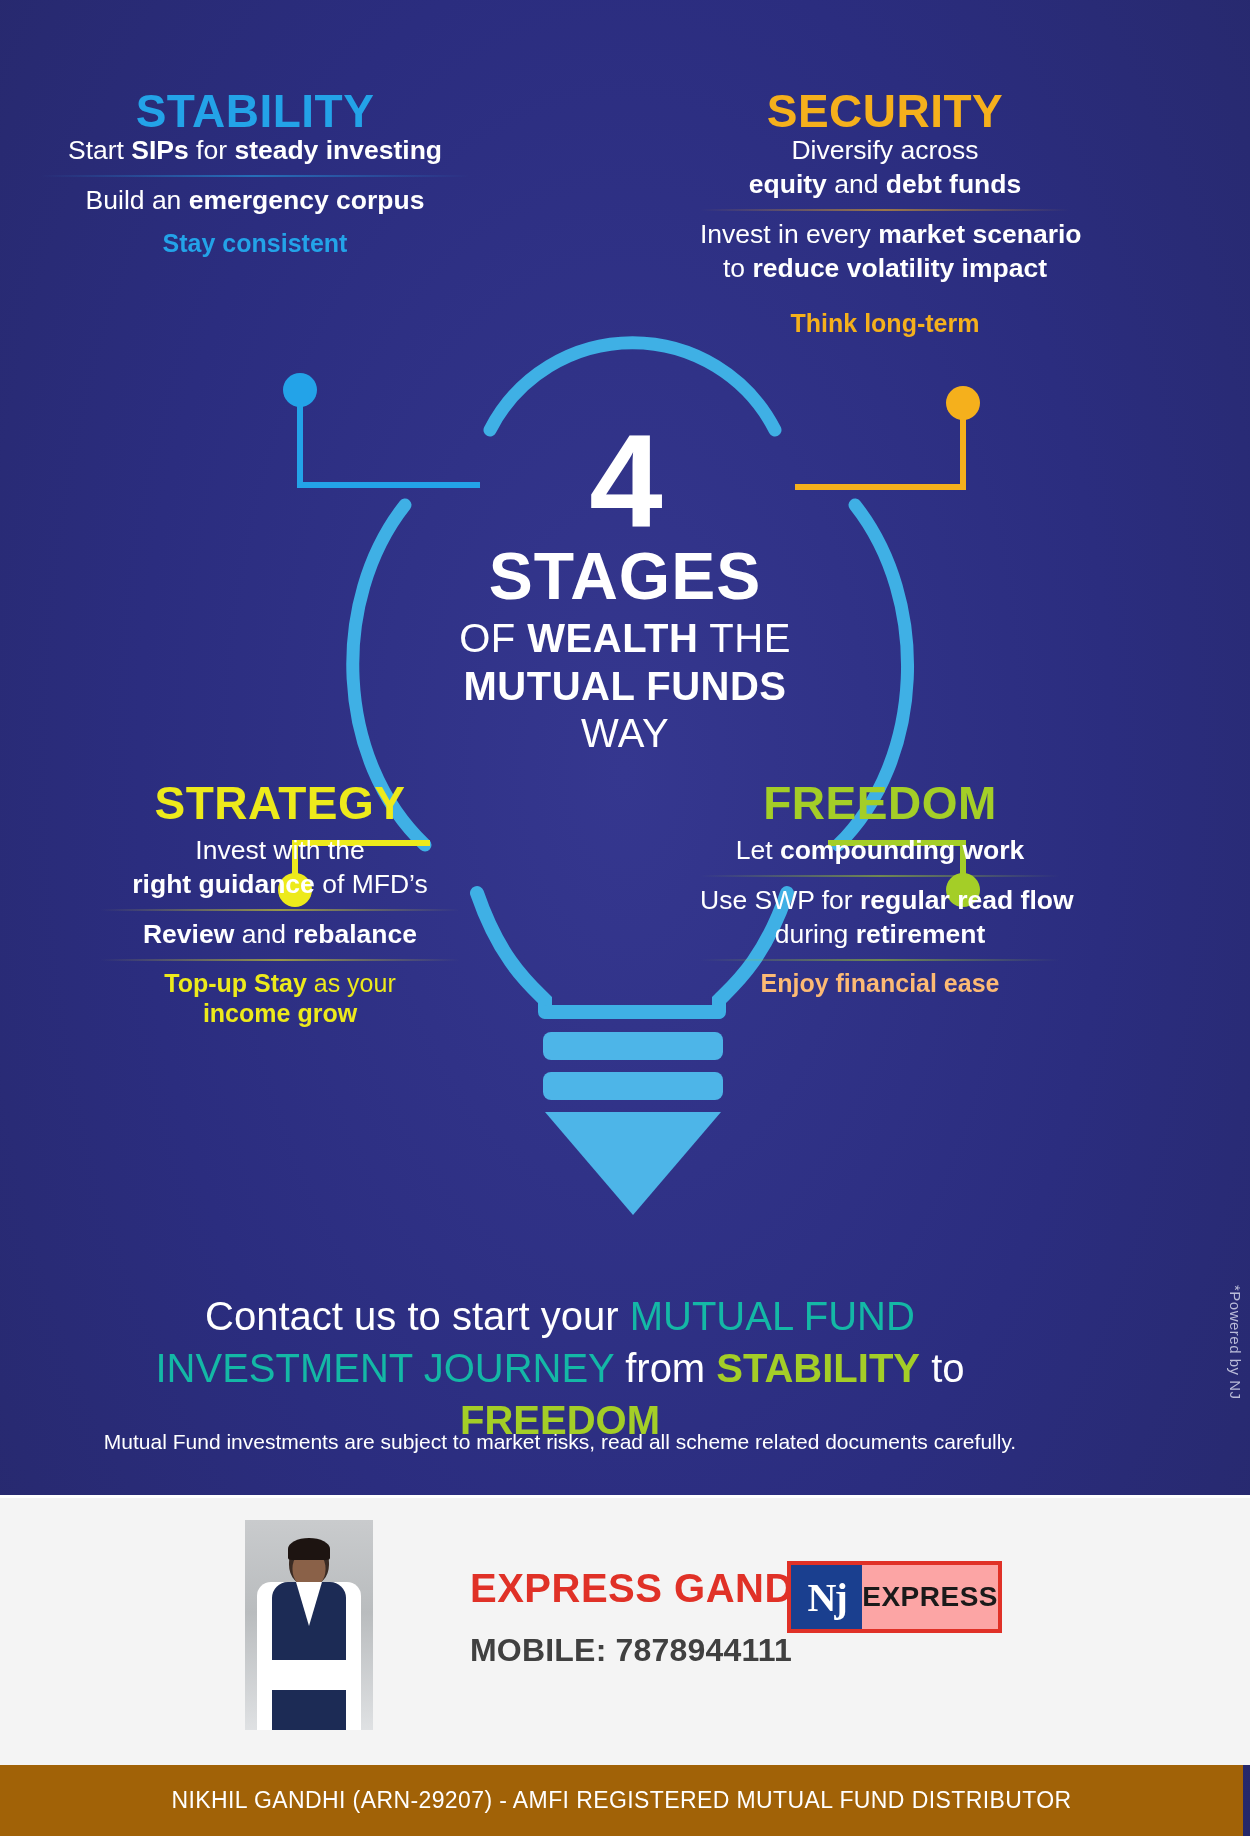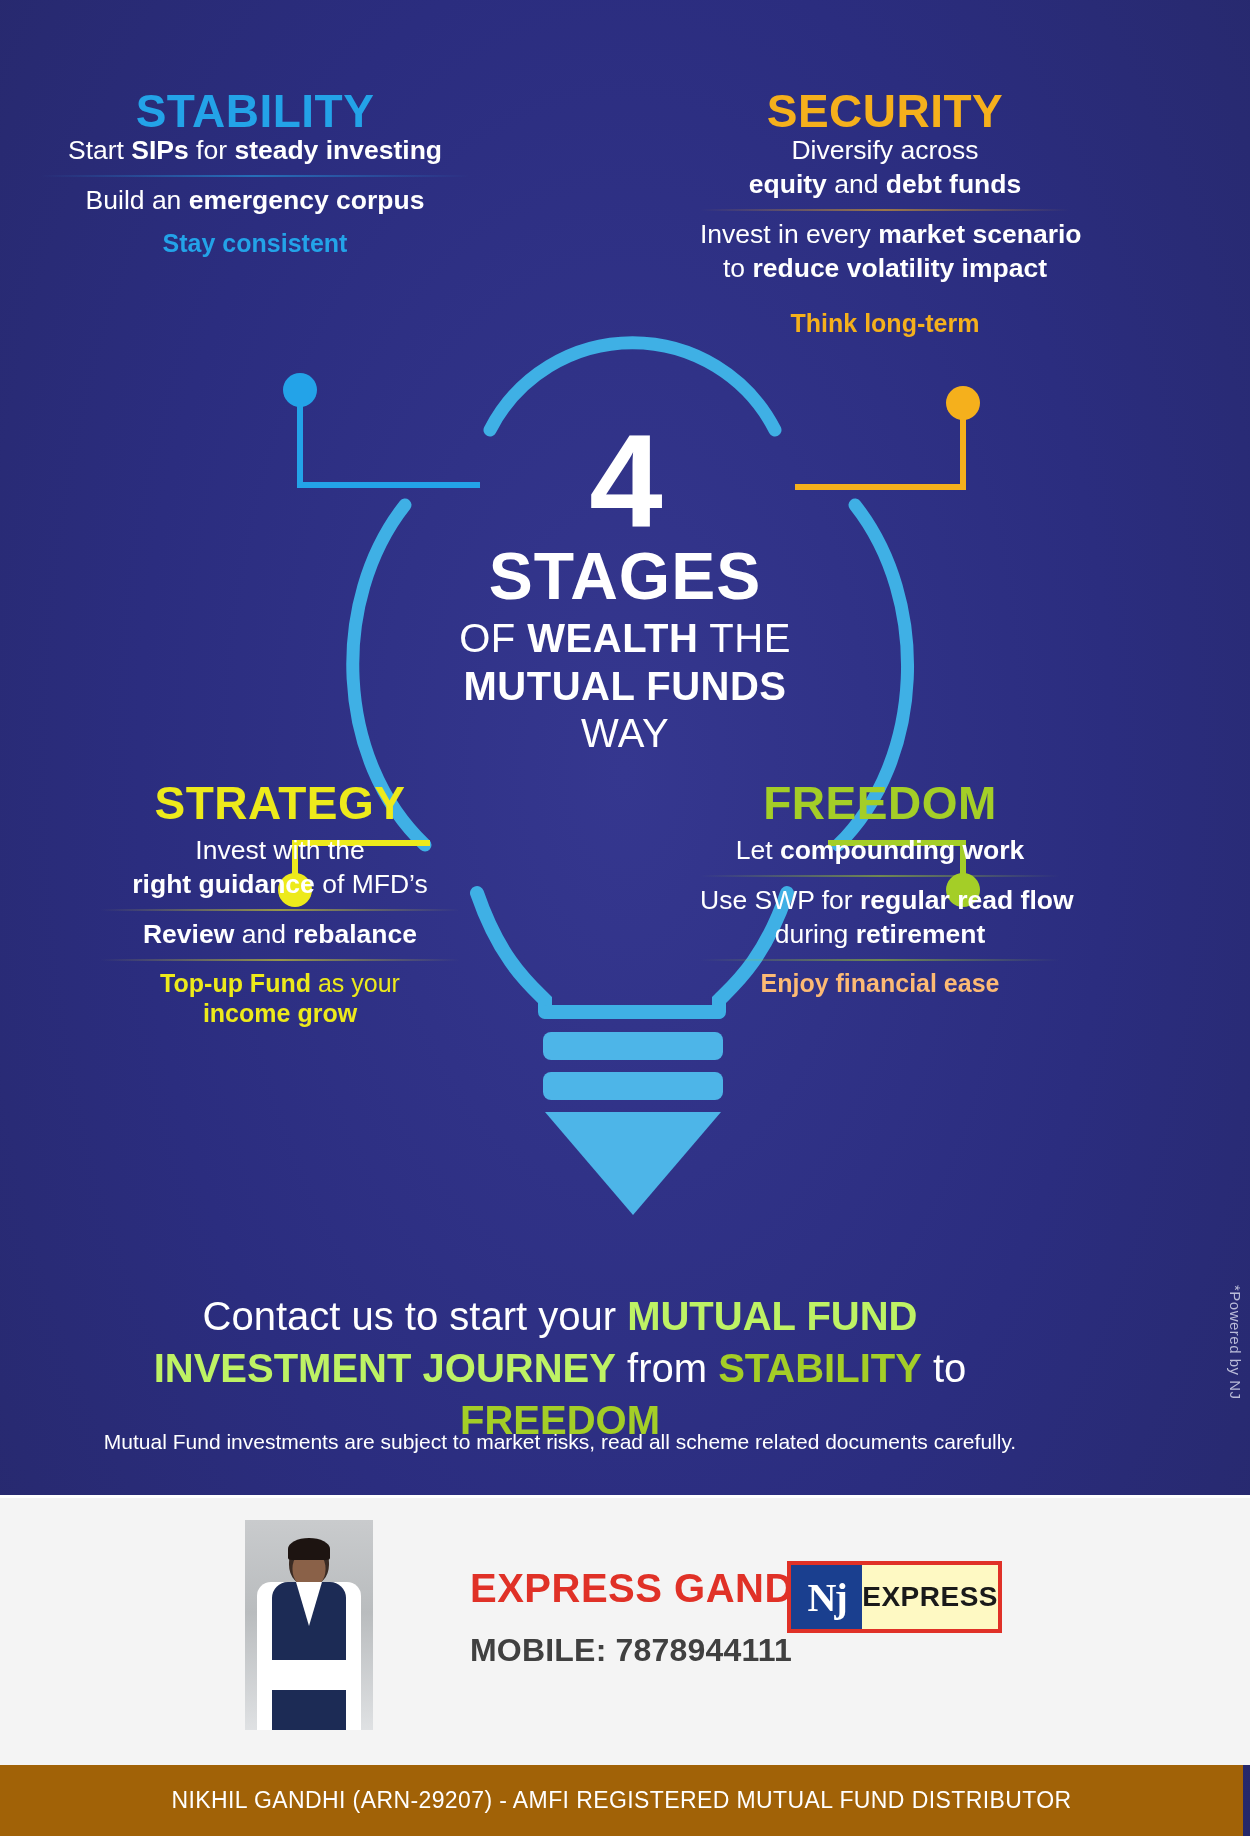--- a/index.html
+++ b/index.html
@@ -87,21 +87,21 @@
   .bulb-text .sub1 b{ font-weight:bold; }
   .bulb-text .sub2{ font-size:40px; line-height:1.18; font-weight:bold; letter-spacing:.5px;}
   .bulb-text .sub3{ font-size:40px; line-height:1.18; font-weight:400; letter-spacing:.5px;}
 
   
   .cta{
     position:absolute; left:60px; top:1290px; width:1000px;
     text-align:center; color:#ffffff;
     font-size:40px; line-height:1.3; font-weight:400;
   }
-  .cta .blue{ color:#bef264; font-weight:bold; }
+  .cta .blue{ color:#14b8a6; font-weight:normal; }
   .cta .green{ color:#a4ce27; font-weight:bold; }
 
   .disclaimer{
     position:absolute; left:40px; top:1430px; width:1040px;
     text-align:center; color:#ffffff;
     font-size:21px; font-weight:400;
   }
 
   .powered{
     position:absolute; right:6px; top:1285px;
@@ -168,21 +168,21 @@
     color:#e03127; font-size:40px; font-weight:bold; letter-spacing:.5px; line-height:1.12;
   }
   .name-block .mb{
     color:#404040; font-size:32px; font-weight:bold; letter-spacing:.2px; line-height:1.2;
     margin-top:20px;
   }
 
   .nj-logo{
     position:absolute; left:787px; top:63px;
     width:215px; height:72px;
-    background:#fef9c3;
+    background:#fca5a5;
     border:4px solid #e03127;
     display:flex; align-items:stretch;
   }
   .nj-mark{
     width:72px; background:#1a3f8f;
     position:relative;
     display:flex; align-items:center; justify-content:center;
   }
   .nj-mark span{
     color:#ffffff; font-size:40px; font-weight:bold;
@@ -281,21 +281,21 @@
     <div class="body" style="margin-top:8px">
       <span>Invest with the</span><br>
       <b>right guidance</b><span> of MFD’s</span>
     </div>
     <div class="divider"></div>
     <div class="body">
       <b>Review</b><span> and </span><b>rebalance</b>
     </div>
     <div class="divider"></div>
     <div class="tag">
-      <b>Top-up Fund</b><span style="font-weight:400"> as your</span><br>
+      <b>Top-up Stay</b><span style="font-weight:400"> as your</span><br>
       <span>income grow</span>
     </div>
   </div>
 
   <div class="quad" id="q-freedom">
     <h2>FREEDOM</h2>
     <div class="body" style="margin-top:8px;white-space:nowrap">
       <span>Let </span><b>compounding work</b>
     </div>
     <div class="divider"></div>

